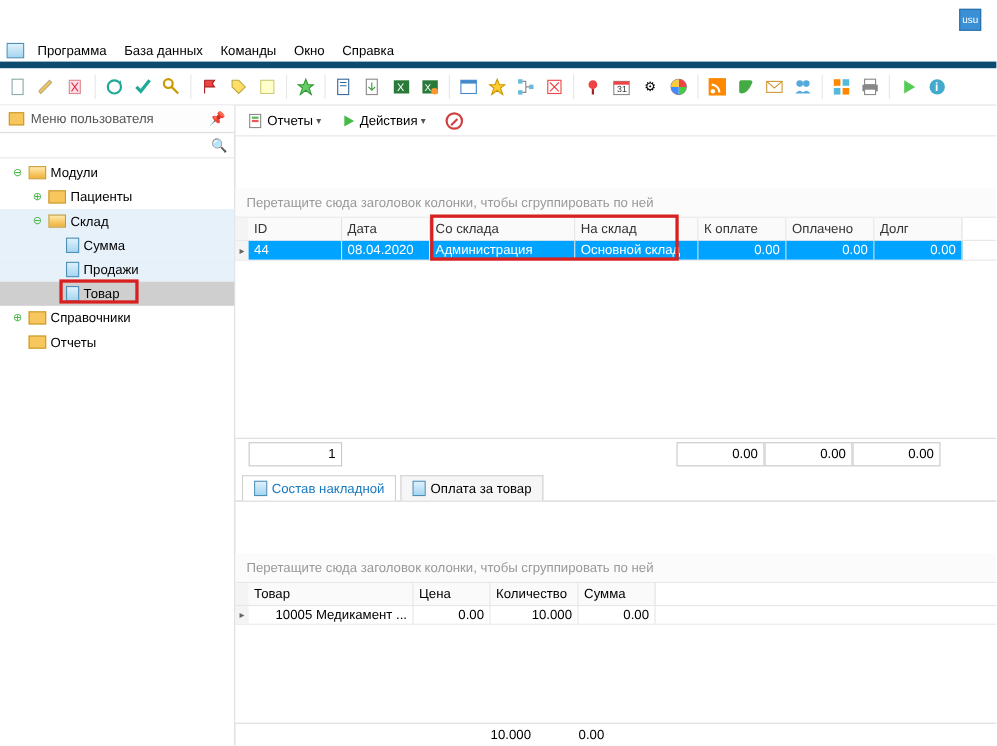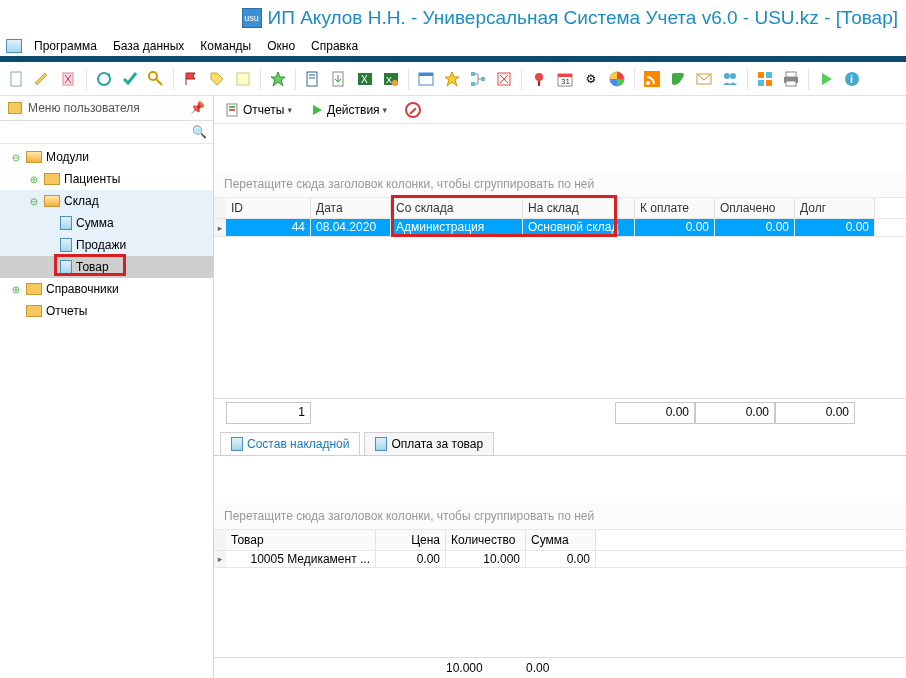--- a/index.html
+++ b/index.html
@@ -135,21 +135,21 @@
     background:#fafafa;
     border-right:1px solid #e2e2e2;
     padding:3px 5px;
     font-size:12px;
     color:#333;
   }
   .gc { overflow:hidden; white-space:nowrap; }
   .grid-row { height:18px; align-items:stretch; }
   .grid-row.sel .gc { background:#00a3ff; color:#fff; }
   .grid-row .gc { border-right:1px solid #e6e6e6; padding:1px 5px; font-size:12px; }
-  .grid-row .num { text-align:right; }
+  .grid-row .num { }
   .row-ind { width:12px; background:#f4f4f4; display:flex;align-items:center;justify-content:center; color:#666;font-size:9px;}
   .c-id{width:85px}.c-dt{width:80px}.c-fw{width:132px}.c-tw{width:112px}.c-pay{width:80px;text-align:right}.c-pd{width:80px;text-align:right}.c-db{width:80px;text-align:right}
   .grid-body-top { height: 200px; background:#fff; }
   .footer-row {
     display:flex; align-items:center;
     border-top:1px solid #dcdcdc;
     padding:3px 0; height:28px; gap:0;
   }
   .footer-row .fc {
     height:22px;
@@ -185,21 +185,20 @@
   .d-grid-row .dc { border-right:1px solid #e6e6e6;padding:1px 5px;font-size:12px; }
   .dc-nm{width:150px}.dc-pr{width:70px;text-align:right}.dc-qt{width:80px;text-align:right}.dc-sm{width:70px;text-align:right}
   .d-body{height:110px;background:#fff;}
   .d-footer{display:flex;border-top:1px solid #dcdcdc;padding:3px 0;}
 </style>
 </head>
 <body>
 
 <div class="titlebar">
   <span class="app-icon">usu</span>
-  <span>ИП Акулов Н.Н. - Универсальная Система Учета v6.0 - USU.kz - [Товар]</span>
 </div>
 
 <div class="menubar">
   <span class="mi-icon"></span>
   <span>Программа</span>
   <span>База данных</span>
   <span>Команды</span>
   <span>Окно</span>
   <span>Справка</span>
 </div>
@@ -515,21 +514,21 @@
         <span class="doc-ic"></span>
         <span>Оплата за товар</span>
       </div>
     </div>
 
     <div class="grp-hint">Перетащите сюда заголовок колонки, чтобы сгруппировать по ней</div>
 
     <div class="d-grid-head">
       <div class="row-ind"></div>
       <div class="dc dc-nm">Товар</div>
-      <div class="dc dc-pr" style="text-align:right">Цена</div>
+      <div class="dc dc-pr" style="text-align:left">Цена</div>
       <div class="dc dc-qt" style="text-align:left">Количество</div>
       <div class="dc dc-sm" style="text-align:left">Сумма</div>
     </div>
     <div class="d-grid-row">
       <div class="row-ind">▸</div>
       <div class="dc dc-nm" style="text-align:right">10005 Медикамент ...</div>
       <div class="dc dc-pr">0.00</div>
       <div class="dc dc-qt">10.000</div>
       <div class="dc dc-sm">0.00</div>
     </div>

